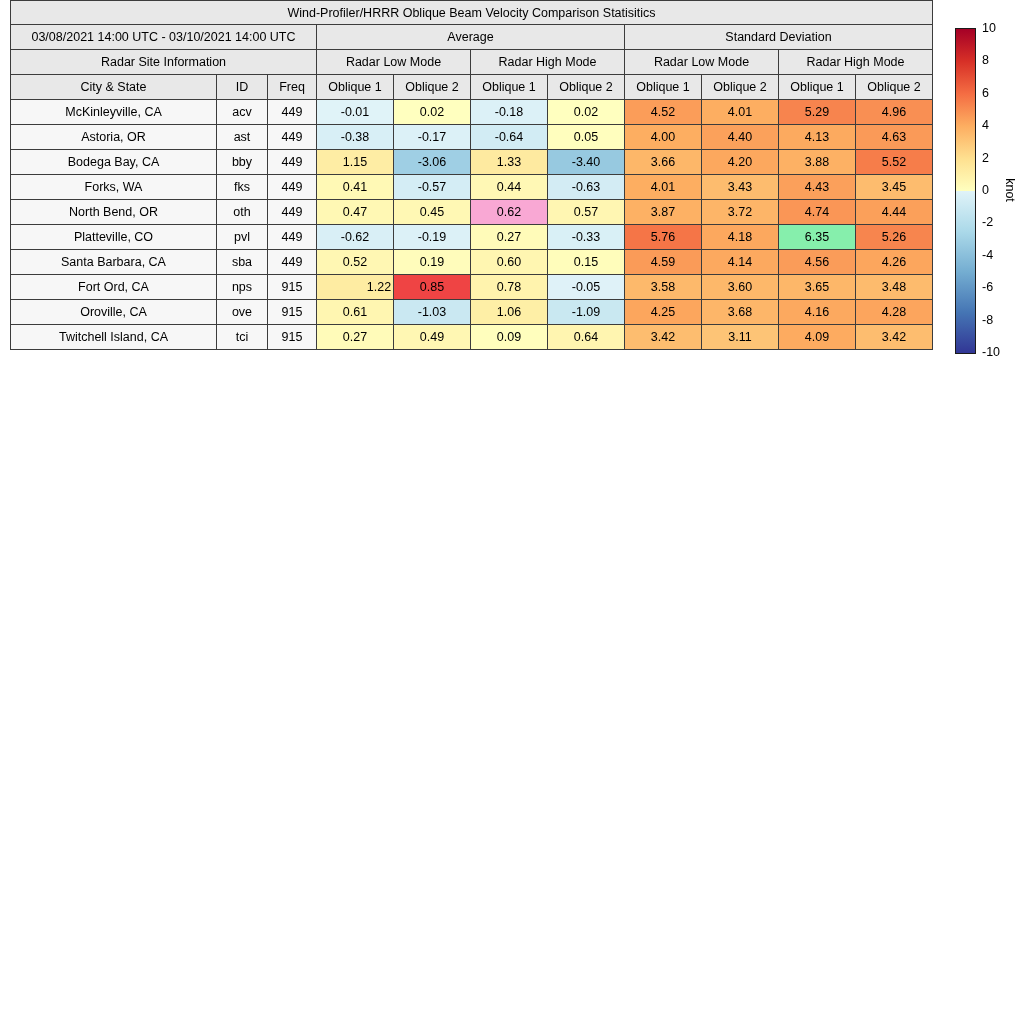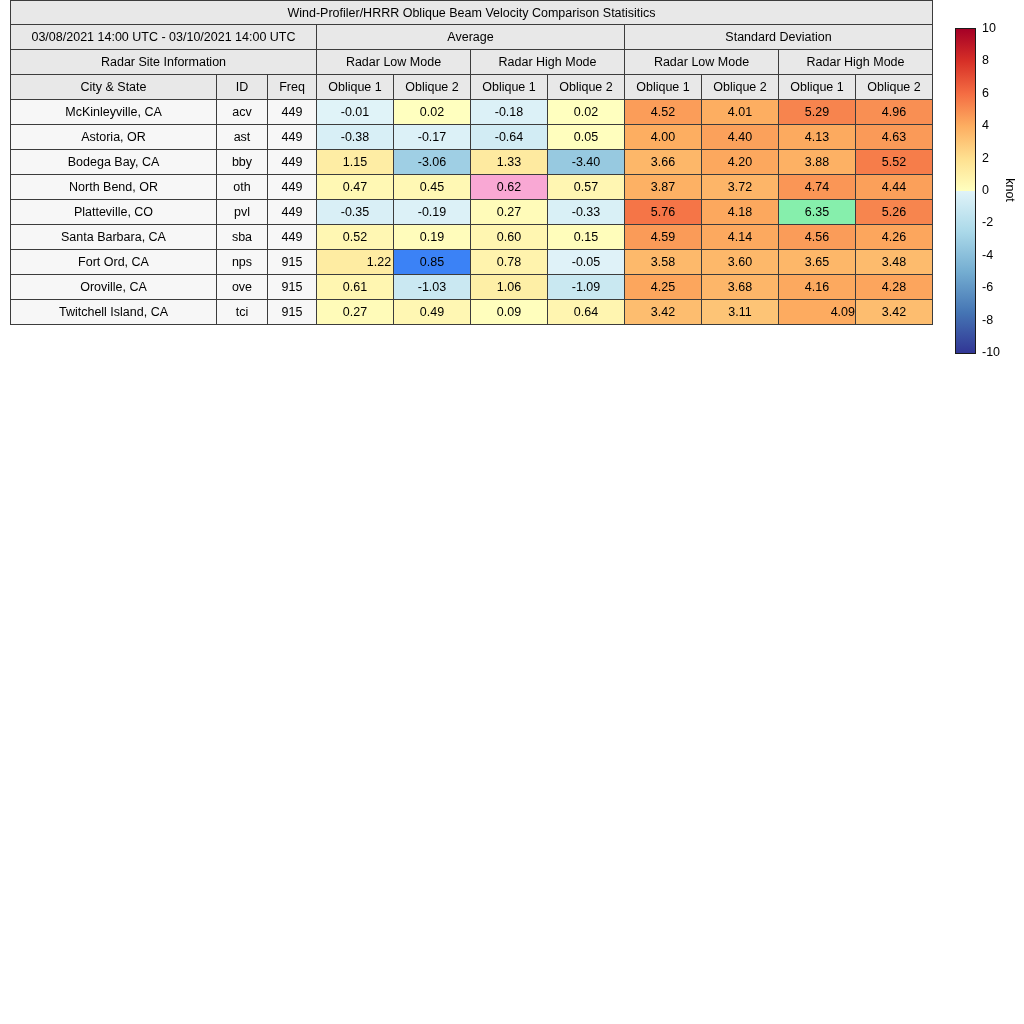--- a/index.html
+++ b/index.html
@@ -99,37 +99,50 @@
           <td style="background: rgb(254, 237, 164);">1.15</td>
           <td style="background: rgb(159, 207, 228);">-3.06</td>
           <td style="background: rgb(254, 234, 160);">1.33</td>
           <td style="background: rgb(151, 201, 224);">-3.40</td>
           <td style="background: rgb(253, 183, 105);">3.66</td>
           <td style="background: rgb(252, 168, 94);">4.20</td>
           <td style="background: rgb(253, 177, 100);">3.88</td>
           <td style="background: rgb(246, 125, 74);">5.52</td>
         </tr>
         <tr class="r-d">
+          <td class="lbl">Forks, WA</td>
+          <td class="lbl">fks</td>
+          <td class="lbl">449</td>
+          <td style="background: rgb(255, 249, 181);">0.41</td>
+          <td style="background: rgb(212, 237, 245);">-0.57</td>
+          <td style="background: rgb(255, 248, 181);">0.44</td>
+          <td style="background: rgb(211, 236, 244);">-0.63</td>
+          <td style="background: rgb(253, 174, 97);">4.01</td>
+          <td style="background: rgb(253, 188, 110);">3.43</td>
+          <td style="background: rgb(251, 160, 91);">4.43</td>
+          <td style="background: rgb(253, 188, 110);">3.45</td>
+        </tr>
+        <tr class="r-d">
           <td class="lbl">North Bend, OR</td>
           <td class="lbl">oth</td>
           <td class="lbl">449</td>
           <td style="background: rgb(255, 248, 180);">0.47</td>
           <td style="background: rgb(255, 248, 180);">0.45</td>
           <td style="background: #f9a8d4;">0.62</td>
           <td style="background: rgb(255, 246, 178);">0.57</td>
           <td style="background: rgb(253, 177, 100);">3.87</td>
           <td style="background: rgb(253, 181, 104);">3.72</td>
           <td style="background: rgb(250, 150, 86);">4.74</td>
           <td style="background: rgb(251, 160, 90);">4.44</td>
         </tr>
         <tr class="r-d">
           <td class="lbl">Platteville, CO</td>
           <td class="lbl">pvl</td>
           <td class="lbl">449</td>
-          <td style="background: rgb(217, 239, 246);">-0.35</td>
+          <td style="background: rgb(217, 239, 246);">-0.62</td>
           <td style="background: rgb(220, 241, 247);">-0.19</td>
           <td style="background: rgb(255, 251, 185);">0.27</td>
           <td style="background: rgb(217, 240, 246);">-0.33</td>
           <td style="background: rgb(245, 117, 71);">5.76</td>
           <td style="background: rgb(252, 168, 94);">4.18</td>
           <td style="background: #86efac;">6.35</td>
           <td style="background: rgb(247, 133, 78);">5.26</td>
         </tr>
         <tr class="r-d">
           <td class="lbl">Santa Barbara, CA</td>
@@ -142,21 +155,21 @@
           <td style="background: rgb(250, 155, 88);">4.59</td>
           <td style="background: rgb(252, 169, 95);">4.14</td>
           <td style="background: rgb(250, 156, 89);">4.56</td>
           <td style="background: rgb(252, 166, 93);">4.26</td>
         </tr>
         <tr class="r-d">
           <td class="lbl">Fort Ord, CA</td>
           <td class="lbl">nps</td>
           <td class="lbl">915</td>
           <td style="background: rgb(254, 236, 162); padding-left: 48px;">1.22</td>
-          <td style="background: #3b82f6;">0.85</td>
+          <td style="background: #ef4444;">0.85</td>
           <td style="background: rgb(255, 243, 173);">0.78</td>
           <td style="background: rgb(223, 242, 248);">-0.05</td>
           <td style="background: rgb(253, 185, 107);">3.58</td>
           <td style="background: rgb(253, 184, 106);">3.60</td>
           <td style="background: rgb(253, 183, 105); margin-left: 20px;">3.65</td>
           <td style="background: rgb(253, 187, 109);">3.48</td>
         </tr>
         <tr class="r-d">
           <td class="lbl">Oroville, CA</td>
           <td class="lbl">ove</td>
@@ -173,21 +186,21 @@
         <tr class="r-d">
           <td class="lbl">Twitchell Island, CA</td>
           <td class="lbl">tci</td>
           <td class="lbl">915</td>
           <td style="background: rgb(255, 251, 185);">0.27</td>
           <td style="background: rgb(255, 247, 179);">0.49</td>
           <td style="background: rgb(255, 254, 189); margin-top: 28px;">0.09</td>
           <td style="background: rgb(255, 245, 176);">0.64</td>
           <td style="background: rgb(253, 189, 111);">3.42</td>
           <td style="background: rgb(253, 196, 118);">3.11</td>
-          <td style="background: rgb(253, 171, 96); text-align: right;">4.09</td>
+          <td style="background: rgb(253, 171, 96);">4.09</td>
           <td style="background: rgb(253, 189, 111);">3.42</td>
         </tr>
       </tbody>
   </table>
 </div>
 
 <div class="colorbar-wrap">
   <div class="colorbar" id="cb-gradient" style="background: linear-gradient(rgb(165, 0, 38) 0%, rgb(215, 48, 39) 10%, rgb(244, 109, 67) 20%, rgb(253, 174, 97) 30%, rgb(254, 224, 144) 40%, rgb(255, 255, 191) 50%, rgb(224, 243, 248) 50%, rgb(171, 217, 233) 62.5%, rgb(116, 173, 209) 75%, rgb(69, 117, 180) 87.5%, rgb(49, 54, 149) 100%);"></div>
   <div id="cb-ticks">
       <div class="cb-tick" style="top: 0px;">10</div>

